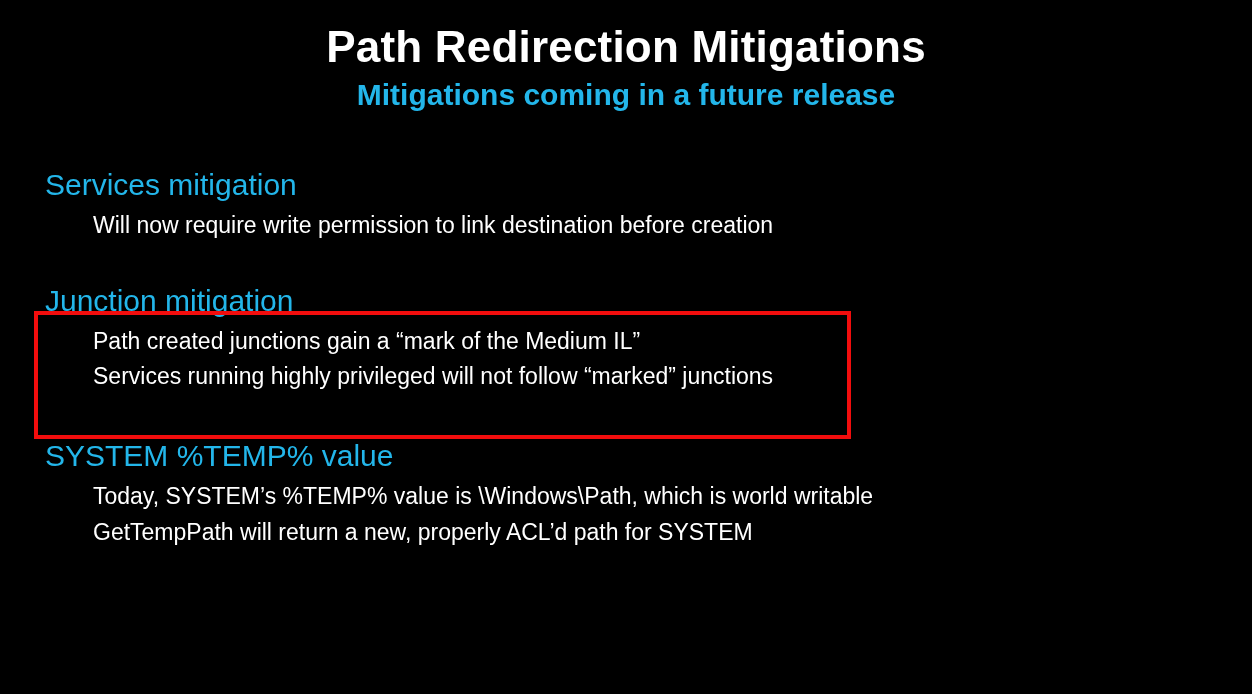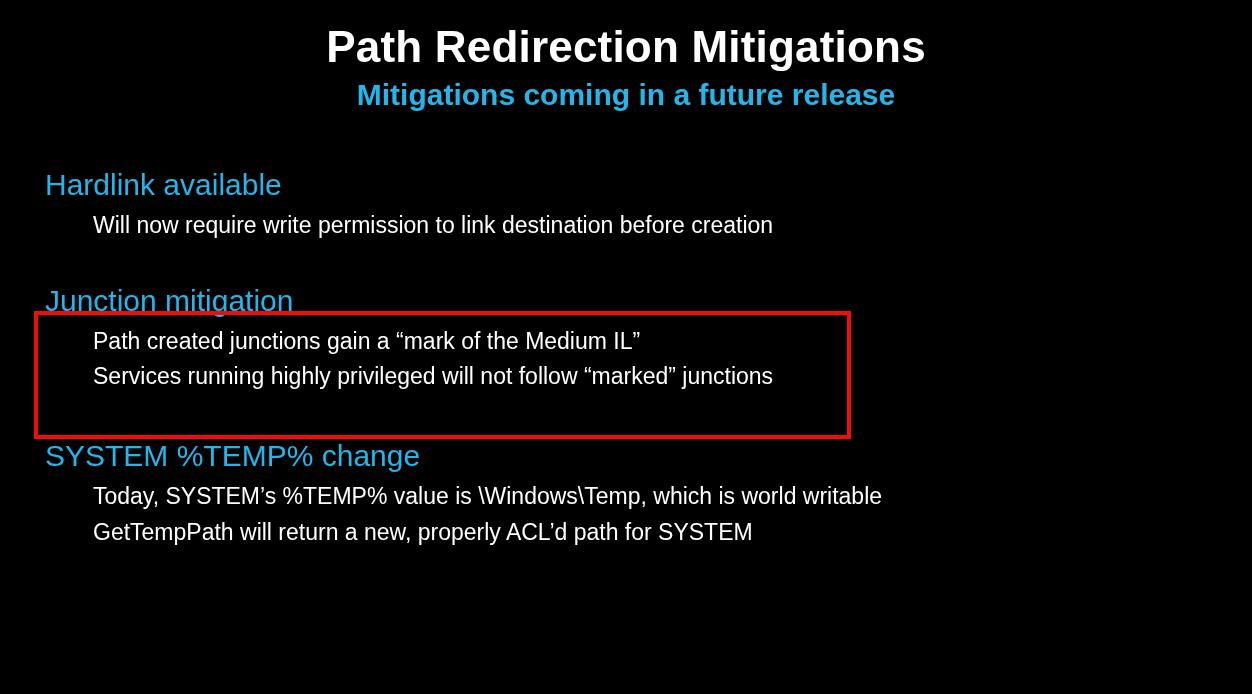--- a/index.html
+++ b/index.html
@@ -75,38 +75,38 @@
 <body>
 
 <div class="slide">
 
   <h1 class="title">Path Redirection Mitigations</h1>
   <h2 class="subtitle">Mitigations coming in a future release</h2>
 
   <div class="content">
 
     <div class="section">
-      <h3 class="section-heading">Hardlink available</h3>
+      <h3 class="section-heading">Services mitigation</h3>
       <ul class="bullets">
         <li>Will now require write permission to link destination before creation</li>
       </ul>
     </div>
 
     <div class="section" style="margin-top:40px;">
       <h3 class="section-heading">Junction mitigation</h3>
       <ul class="bullets">
         <li>Path created junctions gain a “mark of the Medium IL”</li>
         <li>Services running highly privileged will not follow “marked” junctions</li>
       </ul>
     </div>
 
     <div class="section" style="margin-top:44px;">
-      <h3 class="section-heading">SYSTEM %TEMP% change</h3>
+      <h3 class="section-heading">SYSTEM %TEMP% value</h3>
       <ul class="bullets">
-        <li>Today, SYSTEM’s %TEMP% value is \Windows\Temp, which is world writable</li>
+        <li>Today, SYSTEM’s %TEMP% value is \Windows\Path, which is world writable</li>
         <li>GetTempPath will return a new, properly ACL’d path for SYSTEM</li>
       </ul>
     </div>
 
   </div>
 
   <div class="highlight-box" style="left:34px;top:311px;width:817px;height:128px;"></div>
 
 </div>
 

